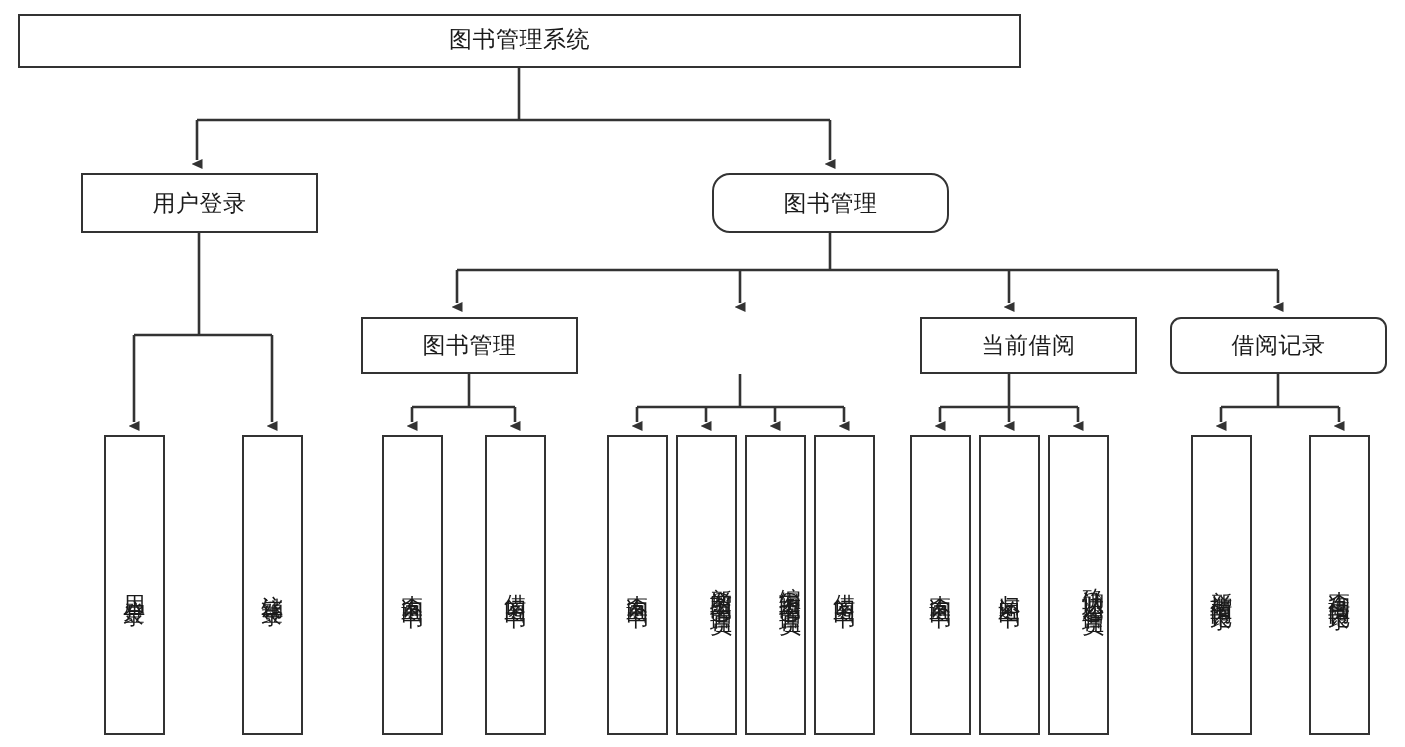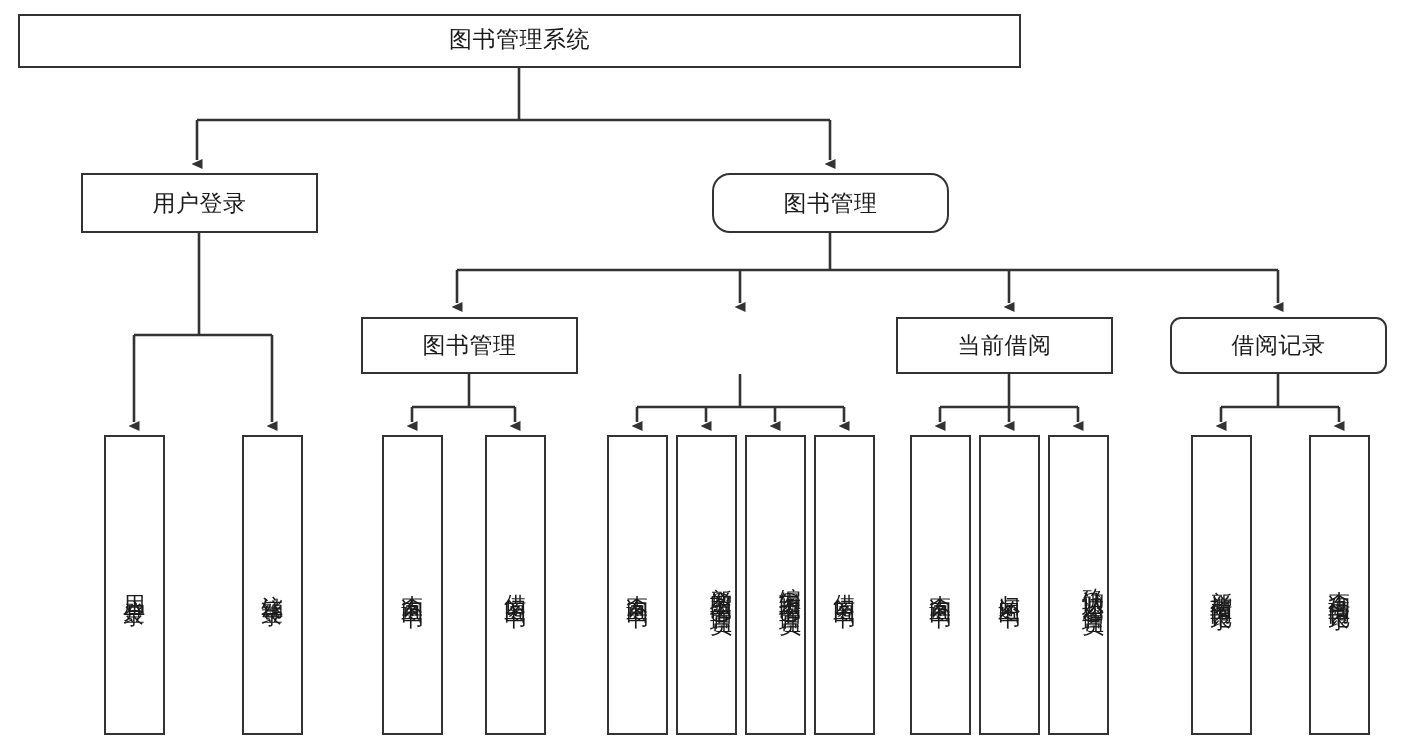--- a/index.html
+++ b/index.html
@@ -130,21 +130,21 @@
   <div class="node horiz" style="left:81px; top:173px; width:237px; height:60px;">
     <span class="lbl">用户登录</span>
   </div>
   <div class="node horiz" style="left:712px; top:173px; width:237px; height:60px;border-radius:18px;">
     <span class="lbl">图书管理</span>
   </div>
 
   <div class="node horiz" style="left:361px; top:317px; width:217px; height:57px;">
     <span class="lbl">图书管理</span>
   </div>
-  <div class="node horiz" style="left:896px; top:317px; width:217px; height:57px;">
+  <div class="node horiz" style="left:920px; top:317px; width:217px; height:57px;">
     <span class="lbl">当前借阅</span>
   </div>
   <div class="node horiz" style="left:1170px; top:317px; width:217px; height:57px;border-radius:11px;">
     <span class="lbl">借阅记录</span>
   </div>
 
   <div class="node vert mid" style="left:104px; top:435px; width:61px; height:300px;">
     <span class="lbl">用户登录</span>
   </div>
   <div class="node vert mid" style="left:242px; top:435px; width:61px; height:300px;">

